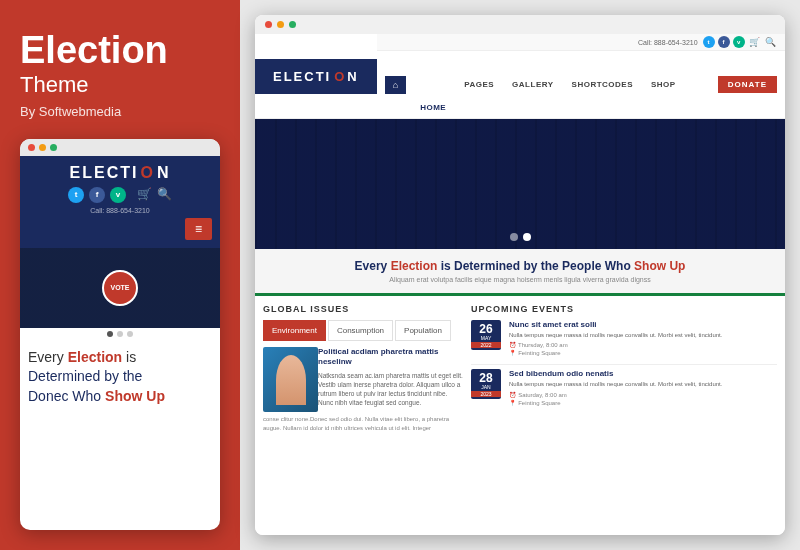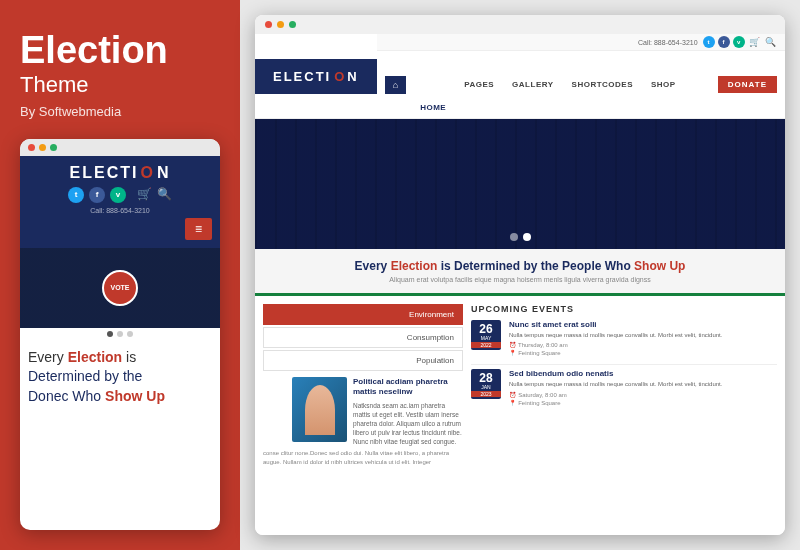--- a/index.html
+++ b/index.html
@@ -338,43 +338,39 @@
     .section-title {
       font-size: 9px;
       font-weight: 700;
       letter-spacing: 1px;
       text-transform: uppercase;
       color: #333;
       margin-bottom: 6px;
     }
     .issue-tabs {
       display: flex;
-      flex-direction: column;
       gap: 2px;
       margin-bottom: 6px;
-      text-align: right;
     }
     .issue-tab {
       padding: 5px 8px;
       font-size: 8px;
       color: #555;
       border: 1px solid #e0e0e0;
       cursor: pointer;
     }
     .issue-tab.active {
       background: #c0392b;
       color: #fff;
       border-color: #c0392b;
     }
 
     .article-card {
       display: flex;
-      gap: 6px;
       margin-top: 4px;
-      margin-left: 29px;
     }
     .article-img {
       width: 55px;
       height: 65px;
       background: linear-gradient(135deg, #2980b9, #1a5276);
       border-radius: 2px;
       flex-shrink: 0;
       position: relative;
       overflow: hidden;
       display: flex;
@@ -581,20 +577,21 @@
         <span class="t-determined">Determined by the People Who</span>
         <span> </span>
         <span class="t-showup">Show Up</span>
       </div>
       <div class="tagline-sub">Aliquam erat volutpa facilis eique magna hoiserm menls ligula viverra gravida dignss</div>
     </div>
 
     <div class="content-area">
 
       <div class="global-issues">
+        <div class="section-title">GLOBAL ISSUES</div>
         <div class="issue-tabs">
           <div class="issue-tab active">Environment</div>
           <div class="issue-tab">Consumption</div>
           <div class="issue-tab">Population</div>
         </div>
         <div class="article-card">
           <div class="article-img">
             <div class="article-img-person"></div>
           </div>
           <div class="article-content">

